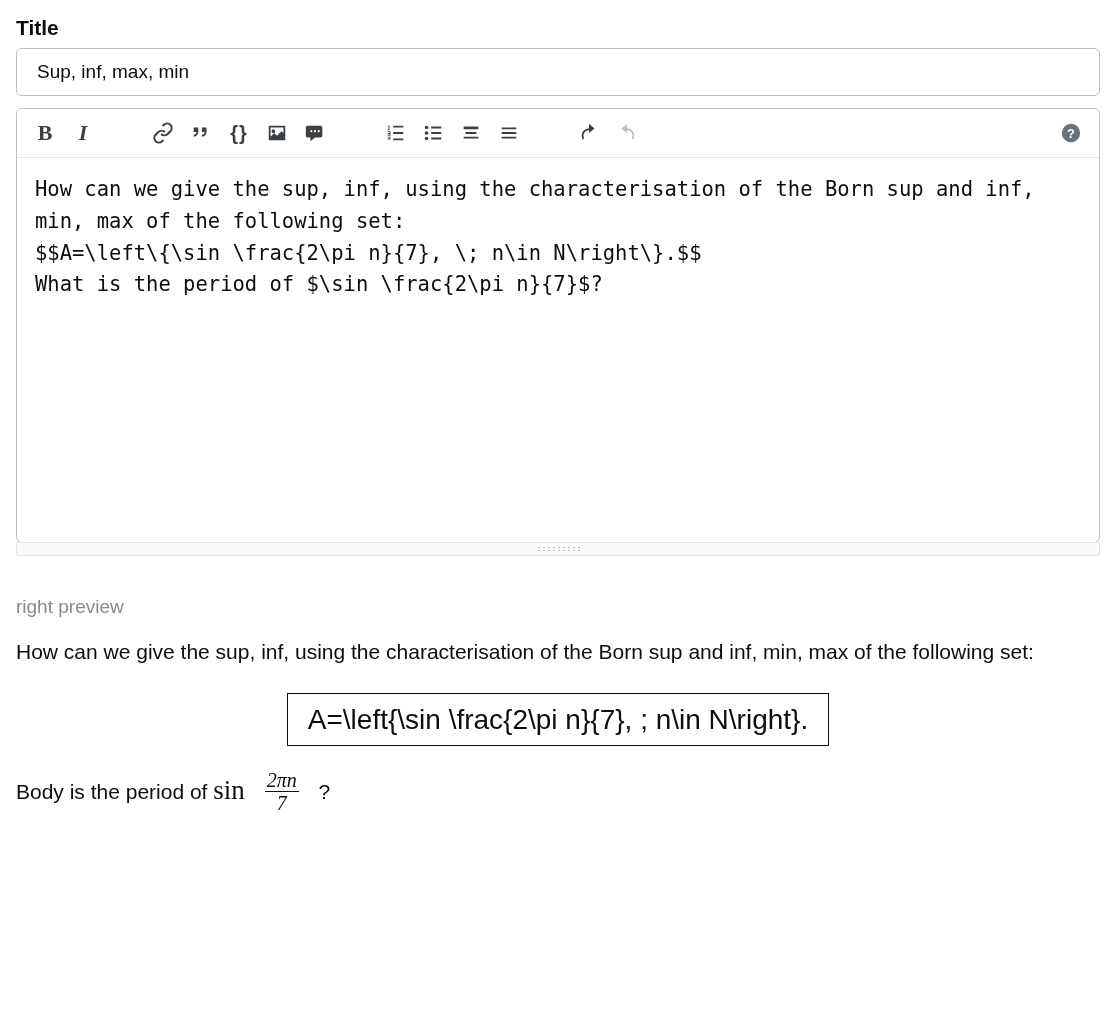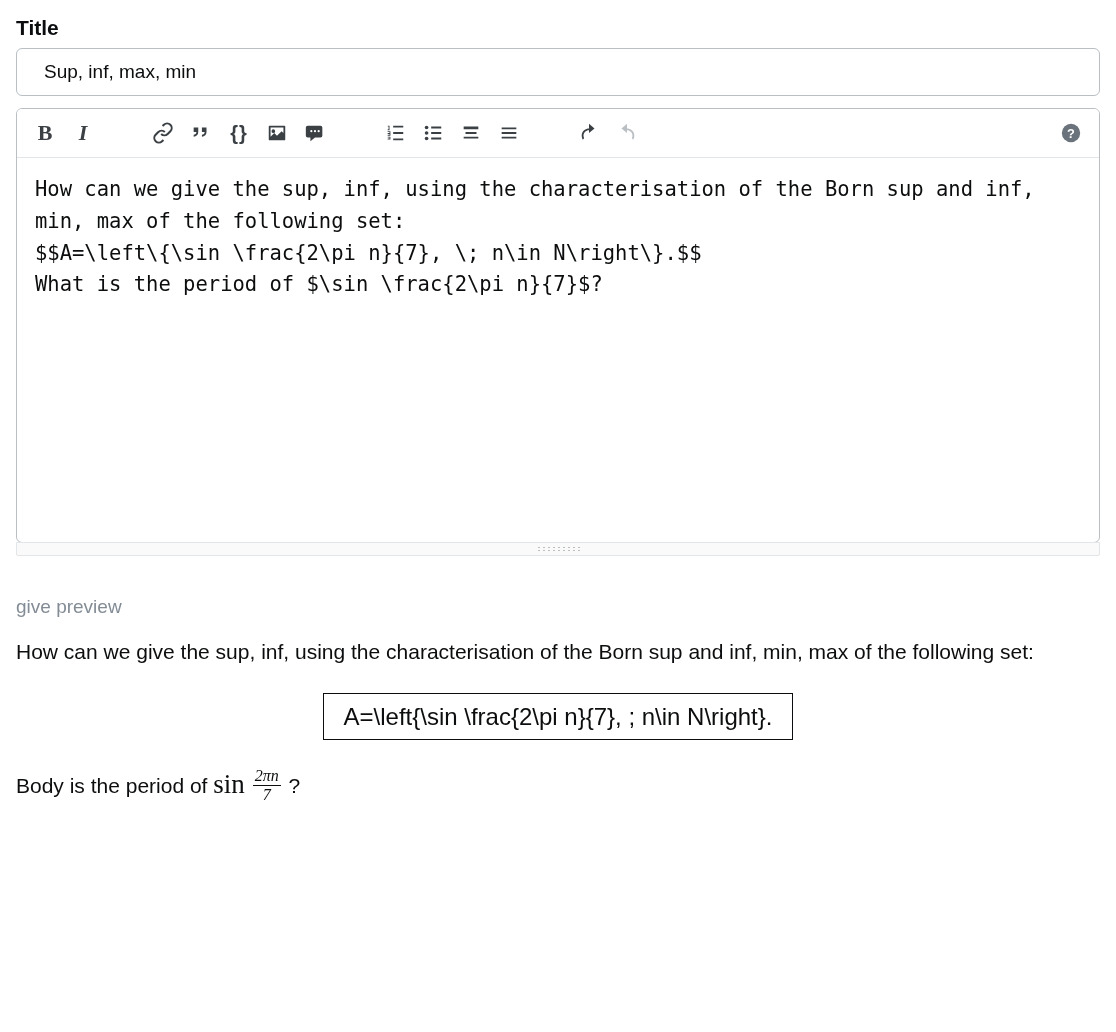--- a/index.html
+++ b/index.html
@@ -12,21 +12,21 @@
     }
     .field-group { margin-bottom: 12px; }
     .field-label {
       font-weight: 700;
       font-size: 21px;
       margin-bottom: 8px;
       display: block;
     }
     .title-input {
       width: 100%;
-      padding: 12px 27px;
+      padding: 12px 20px;
       font-size: 19px;
       border: 1px solid #babfc4;
       border-radius: 6px;
       background: #fff;
       color: #0c0d0e;
       font-family: inherit;
     }
 
     .editor-box {
       border: 1px solid #babfc4;
@@ -114,37 +114,37 @@
     }
     .preview p { margin-bottom: 14px; }
     .math-display {
       text-align: center;
       margin: 24px 0;
     }
     .math-display .formula-box {
       display: inline-block;
       border: 1.5px solid #0c0d0e;
       padding: 4px 20px;
-      font-size: 24px;
+      font-size: 28px;
     }
     .math-inline {
       font-family: inherit;
     }
     .sin-word { font-family: 'Times New Roman', serif; font-size: 27px; }
     .frac {
       display: inline-block;
       vertical-align: middle;
       text-align: center;
       font-family: 'Times New Roman', serif;
       font-style: italic;
-      font-size: 16px;
+      font-size: 20px;
       line-height: 1;
       position: relative;
       top: -2px;
-      margin: 0 2px;
+      margin: 0 14px;
     }
     .frac .num { display: block; border-bottom: 1.3px solid #0c0d0e; padding: 0 2px 1px; }
     .frac .den { display: block; padding-top: 1px; }
   </style>
 </head>
 <body>
 
 
 
 <div class="field-group">
@@ -237,21 +237,21 @@
     </div>
     <textarea class="editor-textarea" style="">How can we give the sup, inf, using the characterisation of the Born sup and inf, min, max of the following set:
 $$A=\left\{\sin \frac{2\pi n}{7}, \; n\in N\right\}.$$
 What is the period of $\sin \frac{2\pi n}{7}$?</textarea>
   </div>
   <div class="grippie">
     <div class="grippie-dots"></div>
   </div>
 </div>
 
-<a class="hide-preview">give preview</a>
+<a class="hide-preview">right preview</a>
 
 <div class="preview">
   <p>How can we give the sup, inf, using the characterisation of the Born sup and inf, min, max of the following set:</p>
   <div class="math-display">
     <span class="formula-box">A=\left{\sin \frac{2\pi n}{7}, ; n\in N\right}.</span>
   </div>
   <p>
     <span>Body is the period of </span><span class="math-inline"><span class="sin-word">sin</span>&nbsp;<span class="frac"><span class="num">2πn</span><span class="den">7</span></span></span><span> ?</span>
   </p>
 </div>

